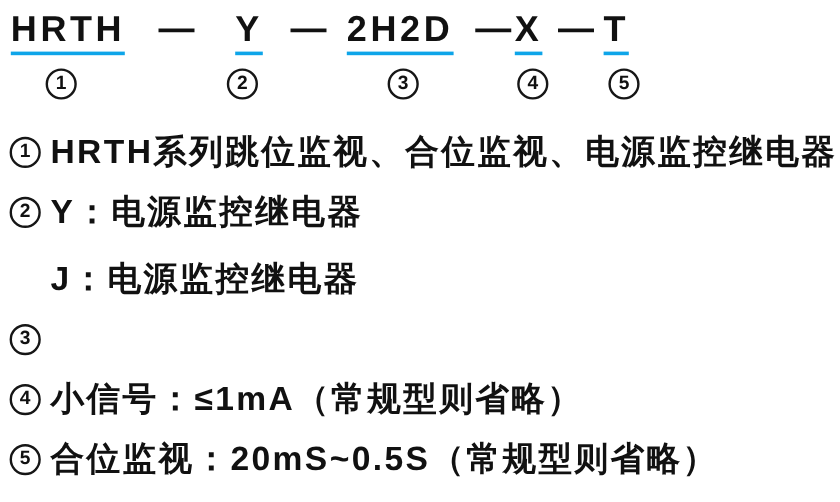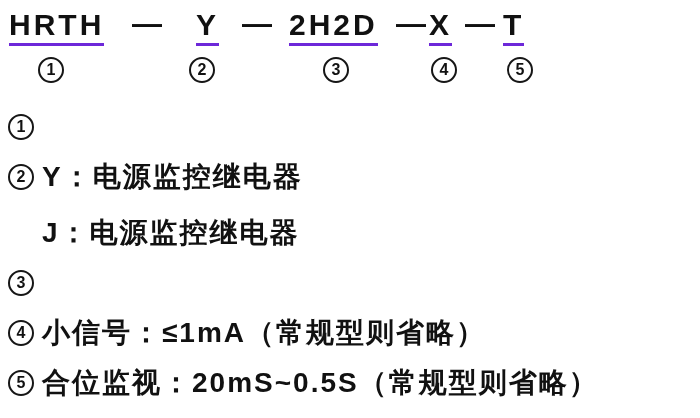--- a/index.html
+++ b/index.html
@@ -26,21 +26,21 @@
     position: relative;
     height: 46px;
     margin-top: 6px;
     font-size: 30px;
     line-height: 1;
   }
   .seg {
     position: absolute;
     top: 4px;
     letter-spacing: 3px;
-    border-bottom: 3px solid #6d28d9;
+    border-bottom: 3px solid #0ea5e9;
     padding-bottom: 3px;
     white-space: nowrap;
   }
   .dash {
     position: absolute;
     top: 3px;
     letter-spacing: 0;
   }
   
   .marker-row {
@@ -114,20 +114,21 @@
     <span class="circle" style="left:189px">2</span>
     <span class="circle" style="left:323px">3</span>
     <span class="circle" style="left:431px">4</span>
     <span class="circle" style="left:507px">5</span>
   </div>
 
   <div class="legend">
 
     <div class="legend-row">
       <span class="circle">1</span>
+      <span class="legend-text">HRTH系列跳位监视、合位监视、电源监控继电器</span>
     </div>
 
     <div class="legend-row">
       <span class="circle">2</span>
       <span class="legend-text">Y：电源监控继电器</span>
     </div>
 
     <div class="legend-row indented">
       <span class="circle ghost"></span>
       <span class="legend-text">J：电源监控继电器</span>

